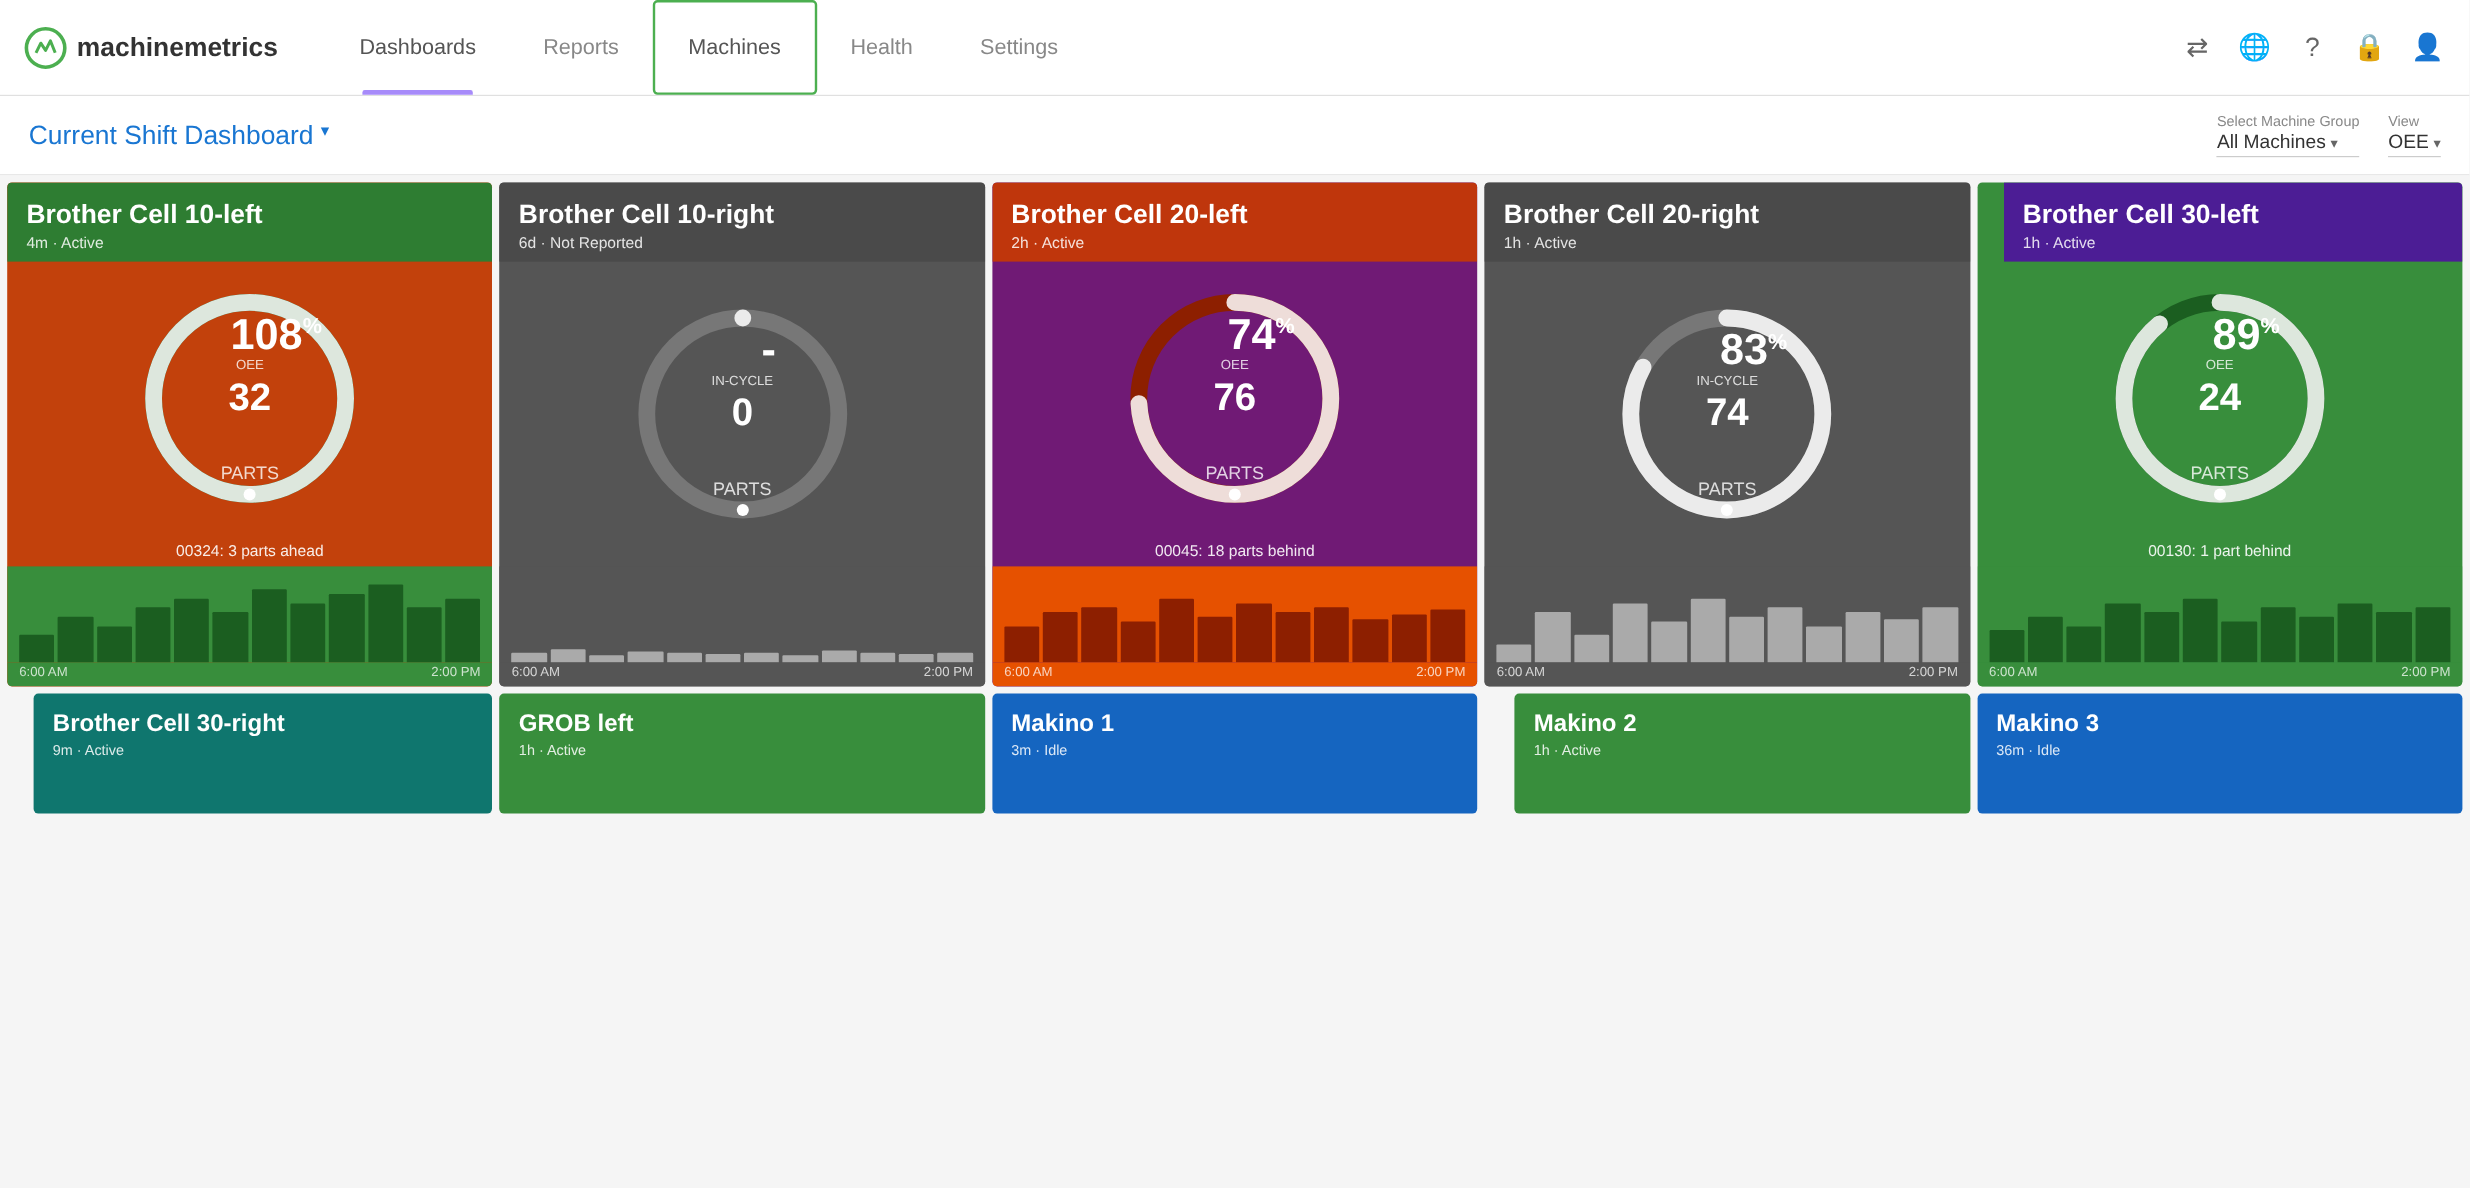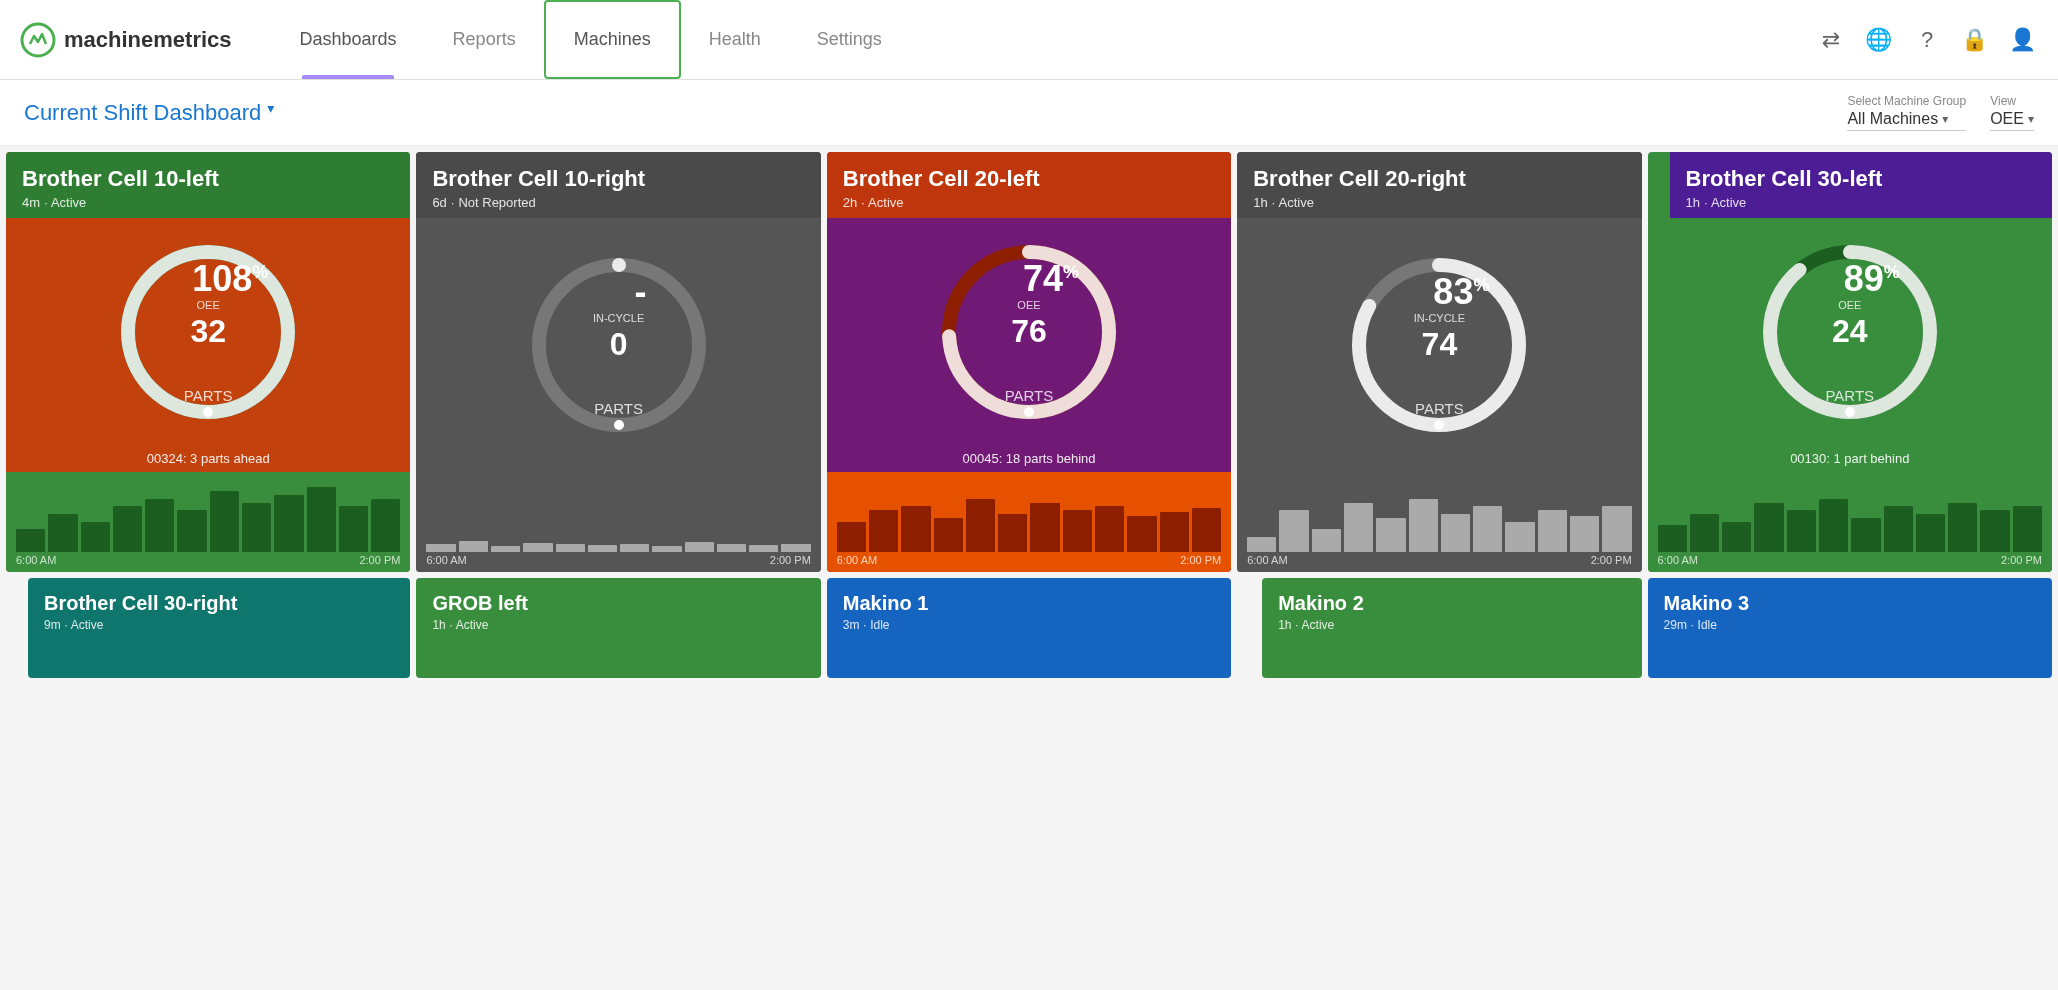--- a/index.html
+++ b/index.html
@@ -325,15 +325,15 @@
     <div class="mini-card" style="background: rgb(21, 101, 192);">
     <div class="mini-card-name">Makino 1</div>
     <div class="mini-card-status">3m · Idle</div>
   </div>
     <div class="mini-card" style="background: rgb(56, 142, 60); margin-left: 25px;">
     <div class="mini-card-name">Makino 2</div>
     <div class="mini-card-status">1h · Active</div>
   </div>
     <div class="mini-card" style="background: rgb(21, 101, 192);">
     <div class="mini-card-name">Makino 3</div>
-    <div class="mini-card-status">29m · Idle</div>
+    <div class="mini-card-status">36m · Idle</div>
   </div>
   </div>
 
 </body></html>

